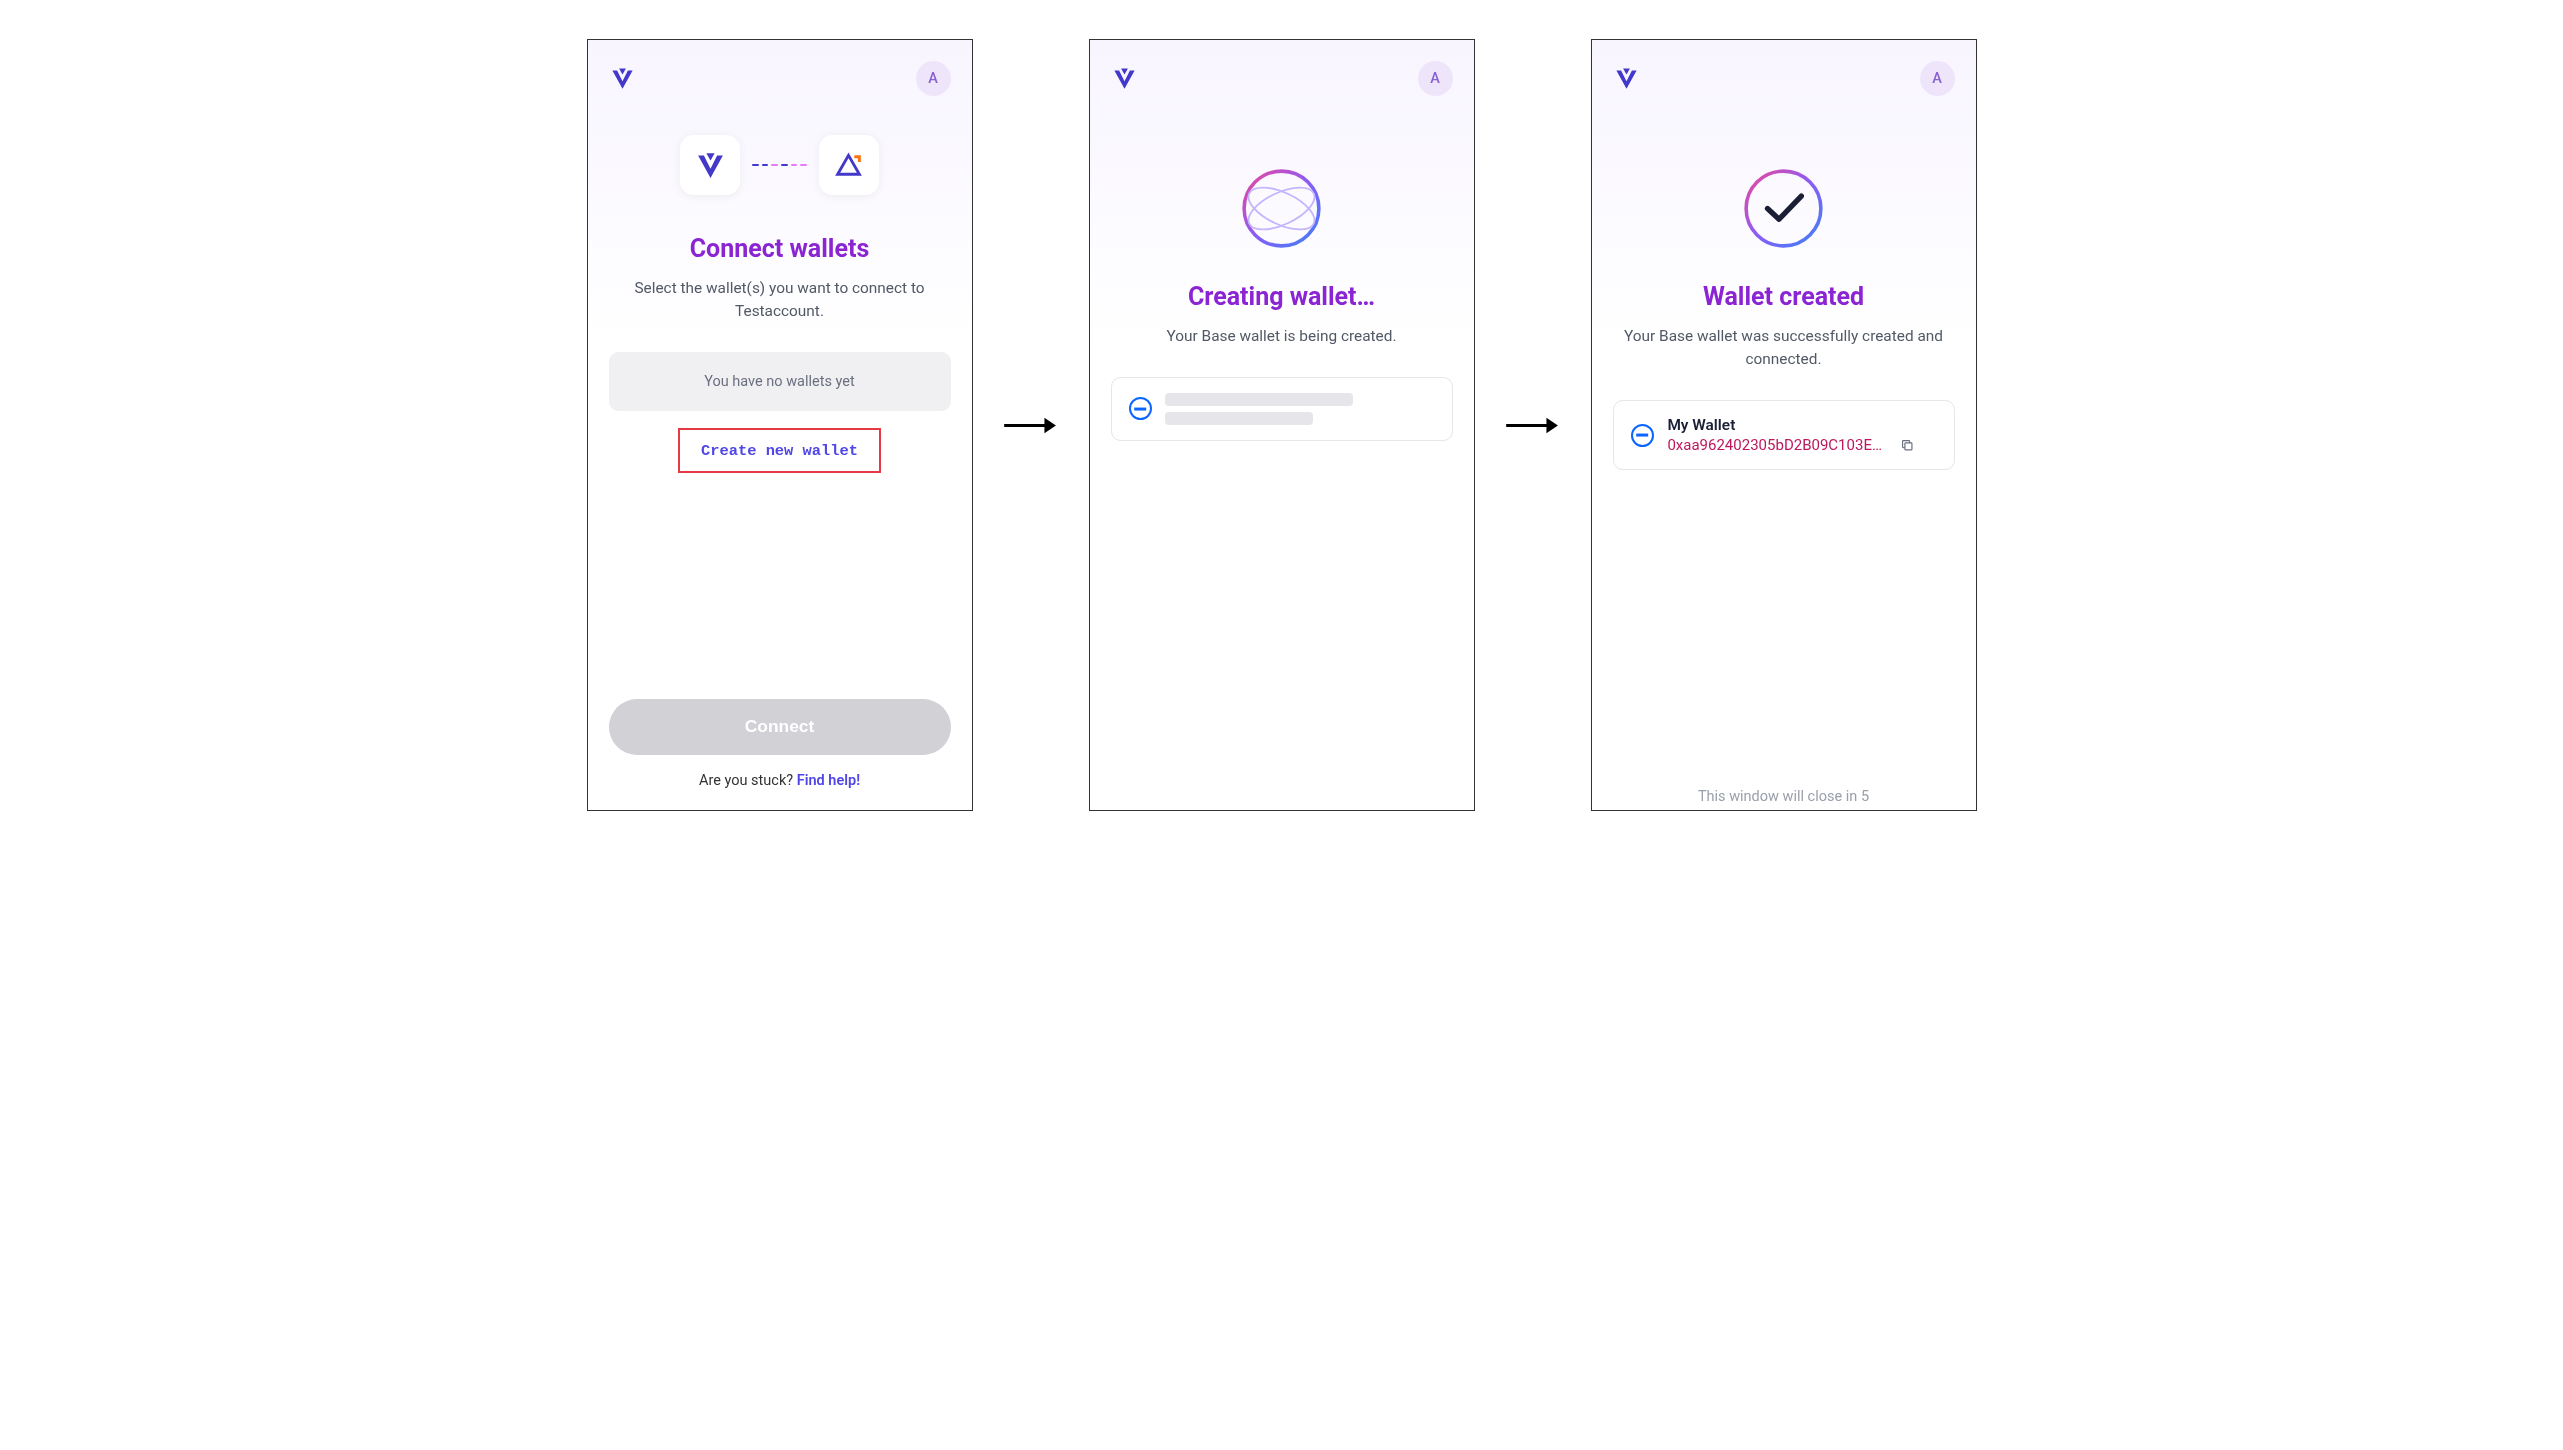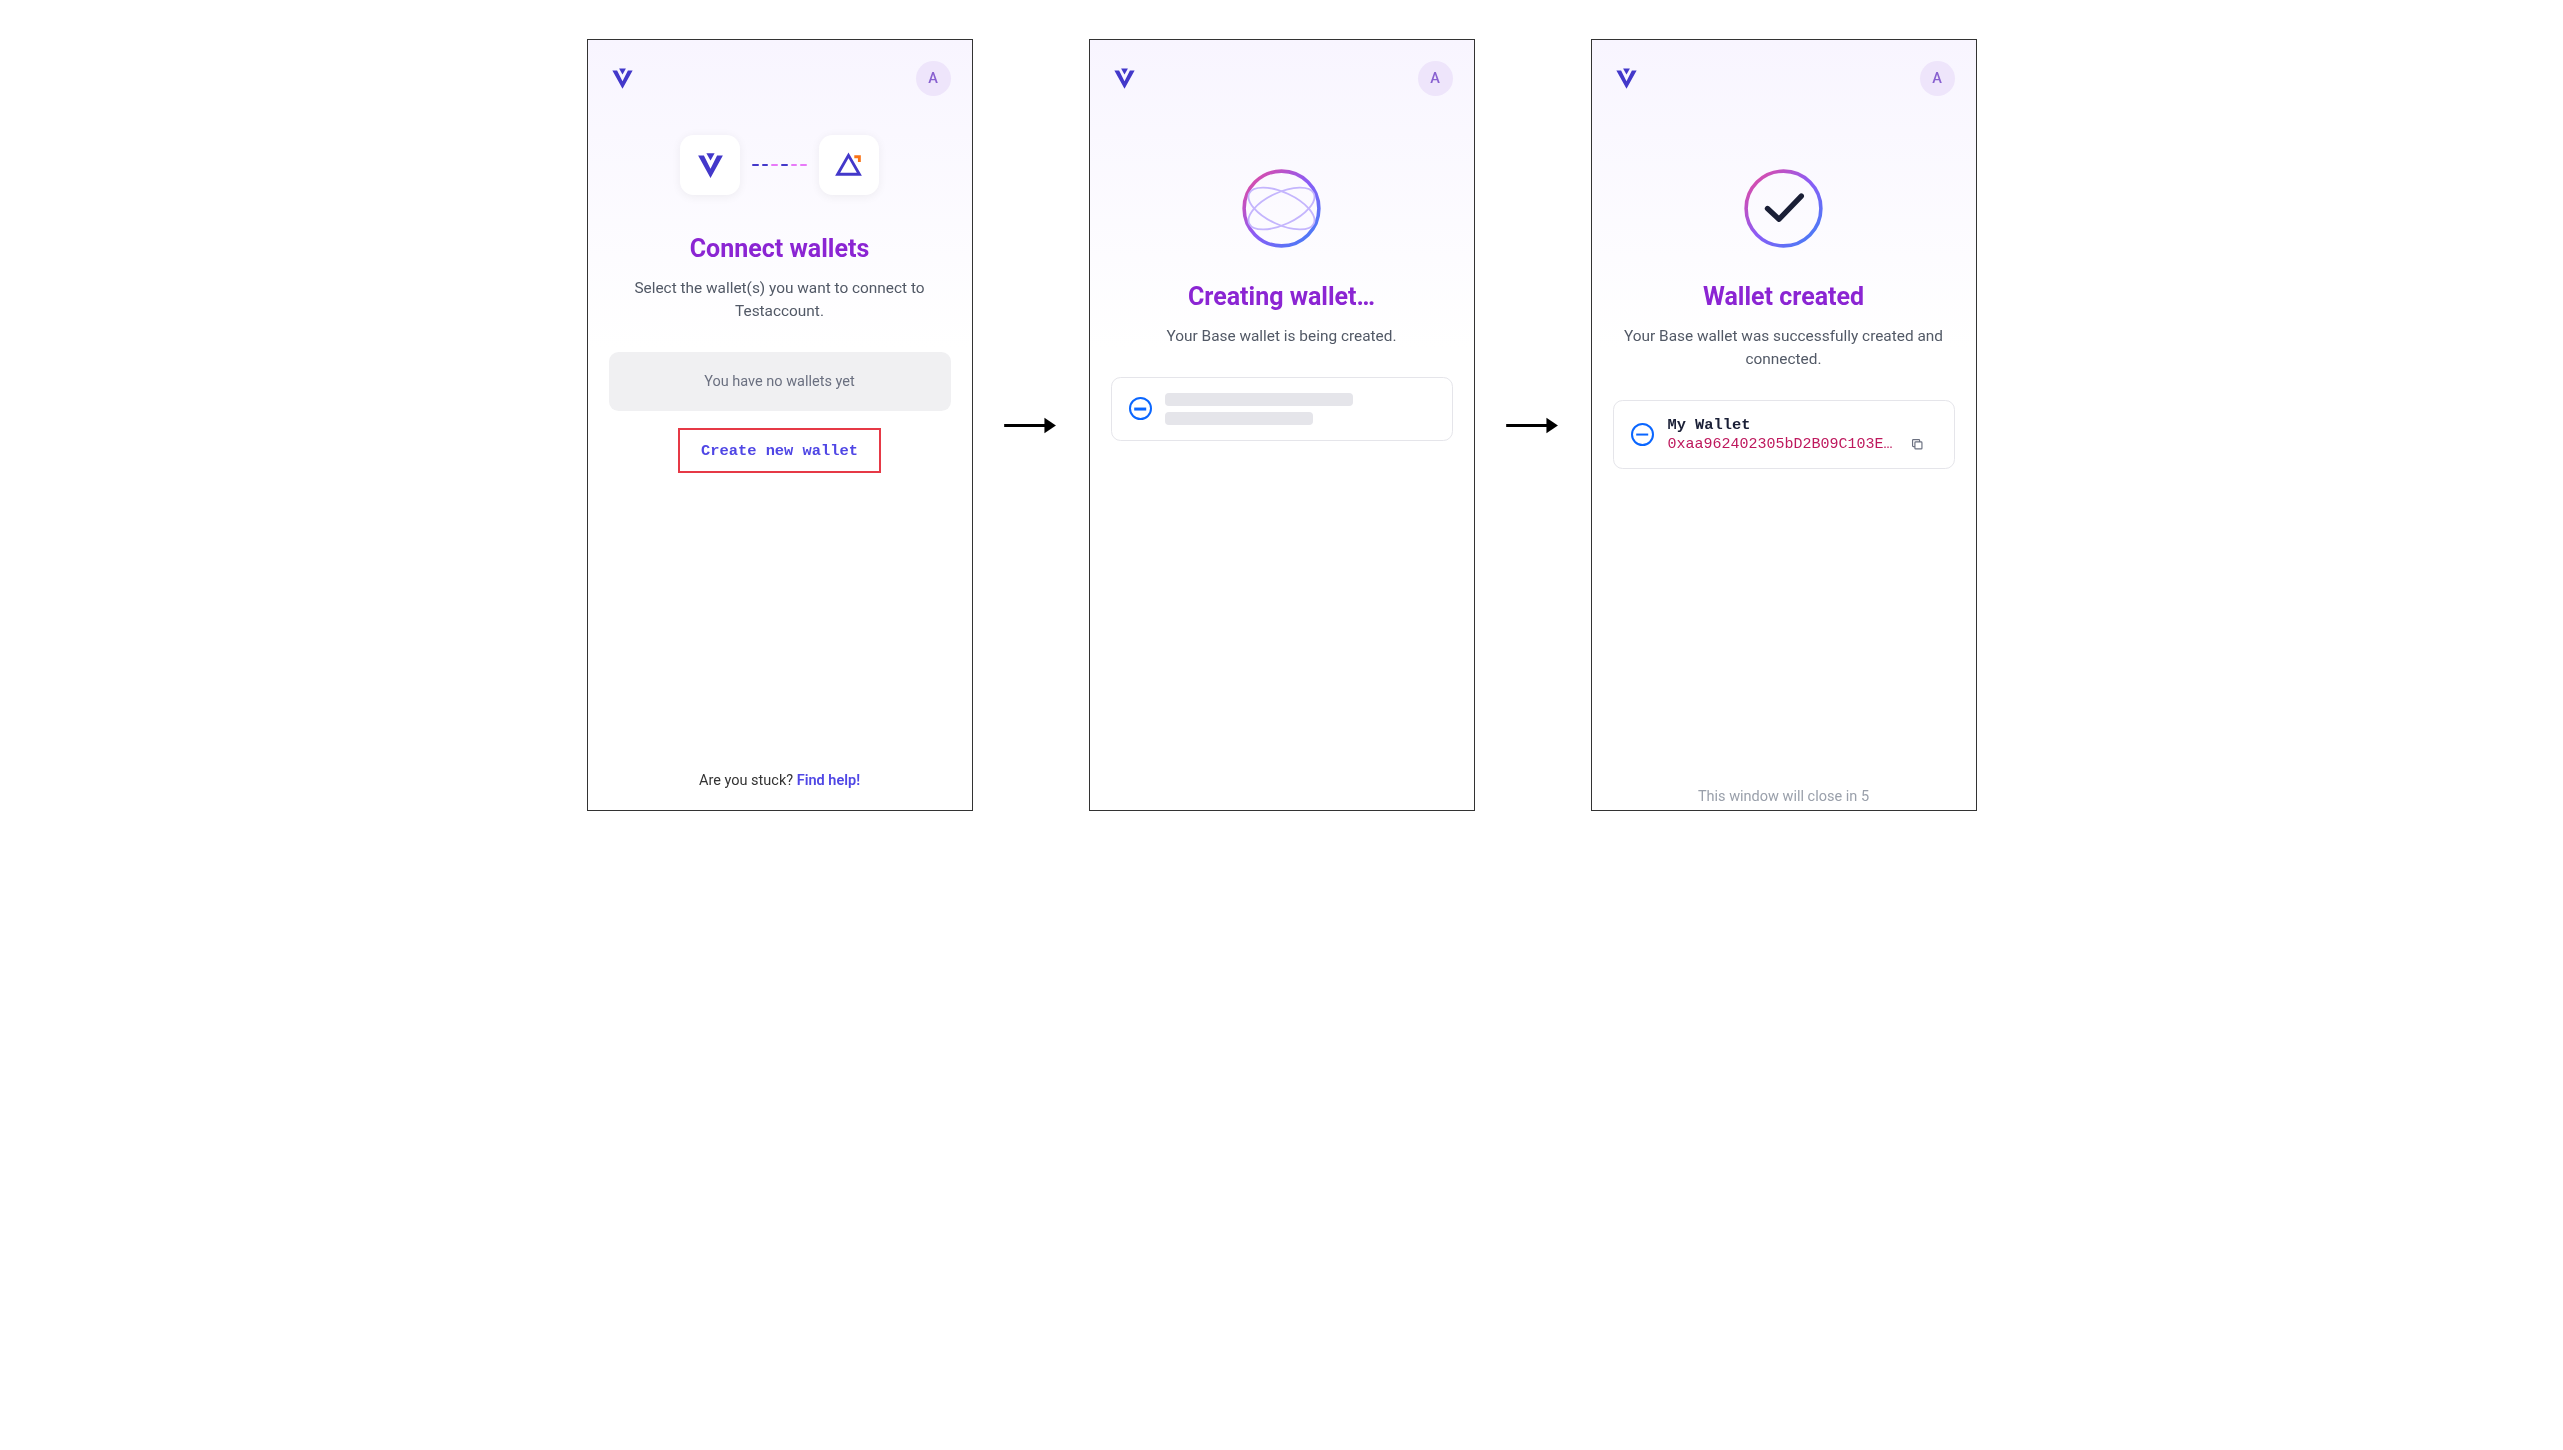--- a/index.html
+++ b/index.html
@@ -157,21 +157,21 @@
       height: 2.9px;
       background: #0a66ff;
       top: 50%;
       left: 50%;
       transform: translate(-50%, -50%);
     }
     .skeleton-lines { flex: 1; display: flex; flex-direction: column; gap: 6.8px; }
     .skeleton { background: #e5e5ea; border-radius: 3.9px; height: 12.5px; }
     .sk1 { width: 70%; }
     .sk2 { width: 55%; }
-    .wallet-info { flex: 1; min-width: 0; font-family: Liberation Mono, monospace; }
+    .wallet-info { flex: 1; min-width: 0; }
     .wallet-name { font-size: 15.4px; font-weight: 600; color: #1a1f36; margin-bottom: 1.9px; }
     .wallet-addr { font-size: 15px; color: #be185d; white-space: nowrap; overflow: hidden; text-overflow: ellipsis; display: flex; align-items: center; gap: 19px;}
     .copy-icon { width: 12.5px; height: 12.5px; flex-shrink: 0; }
     .close-footer {
       position: absolute;
       bottom: 5px;
       left: 0; right: 0;
       text-align: center;
       font-size: 14.5px;
       color: #9aa0ab;
@@ -222,20 +222,21 @@
 
   <h1 class="panel-title">Connect wallets</h1>
   <p class="panel-subtitle">Select the wallet(s) you want to connect to Testaccount.</p>
 
   <div class="info-box">You have no wallets yet</div>
 
   <button class="create-btn">Create new wallet</button>
 
   <div class="panel-spacer"></div>
 
+  <button class="connect-main-btn">Connect</button>
 
   <div class="footer-text">
     <span>Are you stuck? </span><span class="footer-link">Find help!</span>
   </div>
 </div>
 
 <div class="arrow-between">
   <svg width="58" height="23" viewBox="0 0 60 24">
     <line x1="2" y1="12" x2="50" y2="12" stroke="#000" stroke-width="3"></line>
     <path d="M44 4 L56 12 L44 20 Z" fill="#000"></path>

